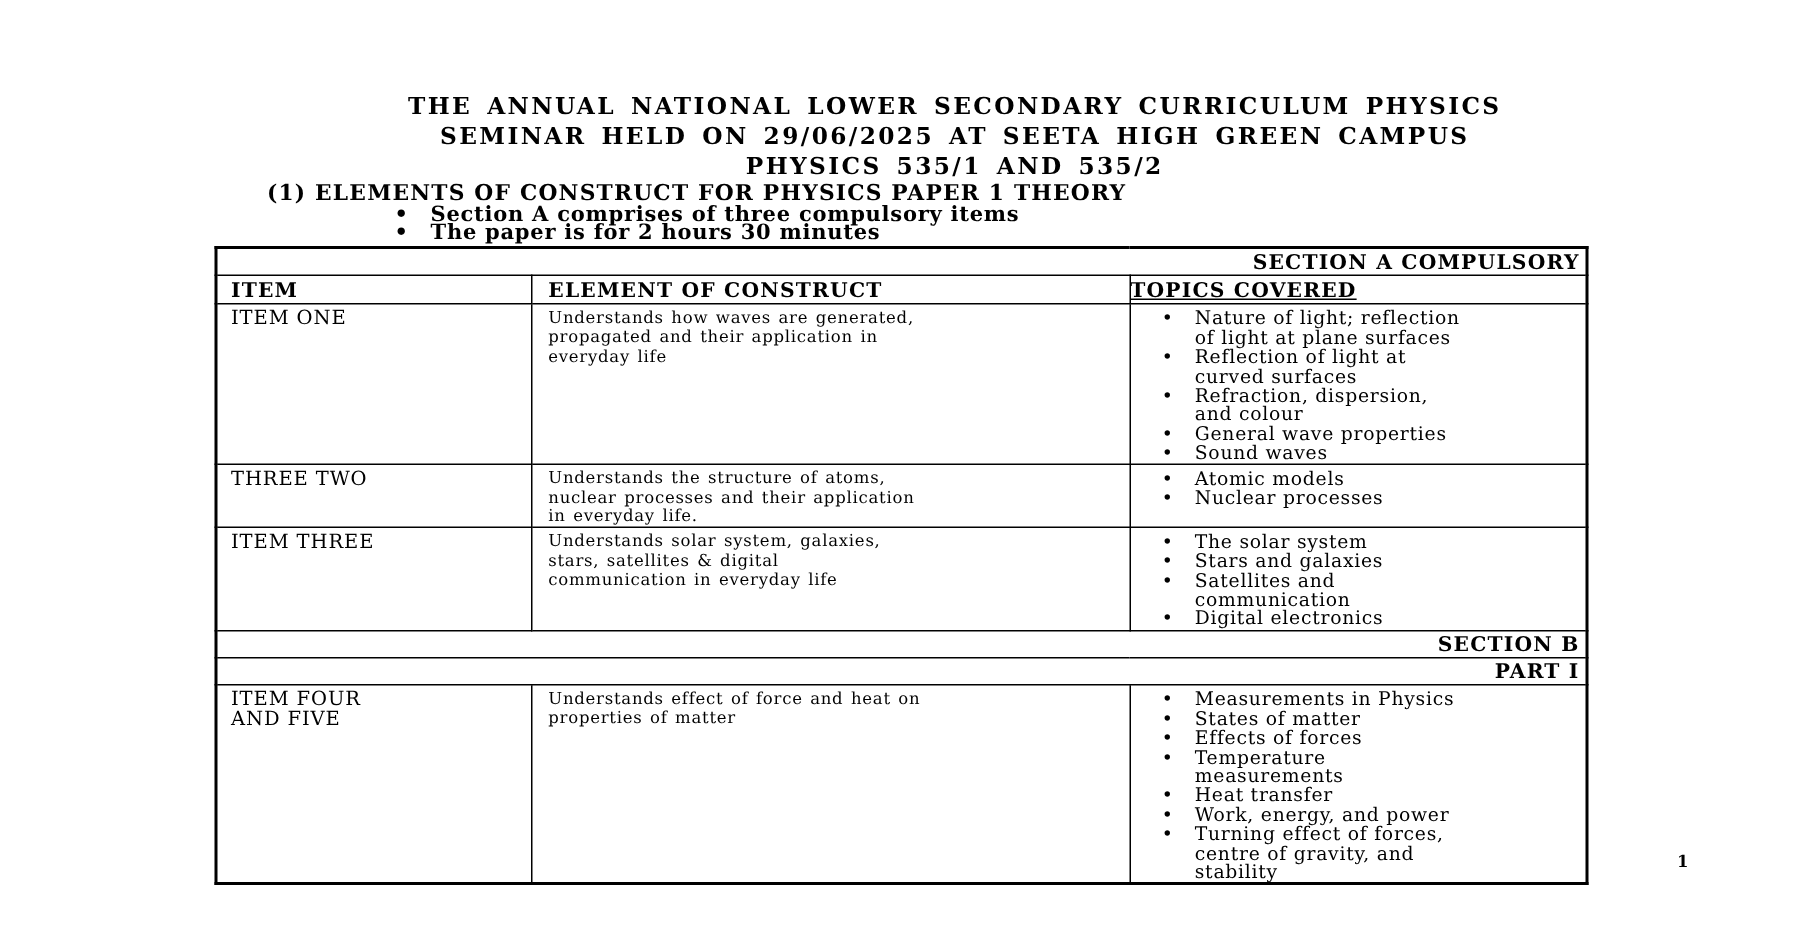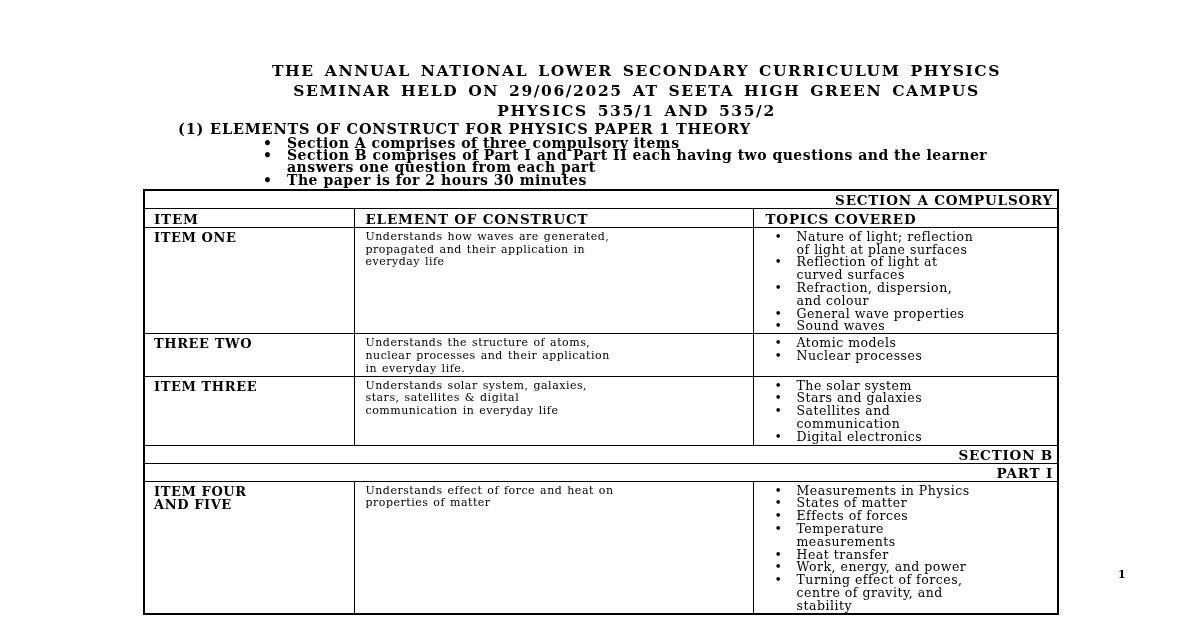--- a/index.html
+++ b/index.html
@@ -40,23 +40,23 @@
   th, td { border:1.5px solid #000; vertical-align:top; }
   tr.section-row th {
     text-align:right; font-size:13.5px; letter-spacing:0.8px;
     padding:1px 4px 0 16px; font-weight:bold; vertical-align:middle;
   }
   tr.colhead-row th {
     text-align:left; font-size:13.5px; letter-spacing:0.8px;
     padding:2px 6px 0 9px; font-weight:bold;
   }
   tr.colhead-row th.h2 { padding-left:11px; }
-  tr.colhead-row th.h3 { padding-left:12px; }
+  tr.colhead-row th.h3 { padding-left:0;text-decoration:underline; }
   td.item {
-    font-weight:bold; font-size:13px; line-height:13px; letter-spacing:0.6px;
+    font-weight:normal; font-size:13px; line-height:13px; letter-spacing:0.6px;
     padding:3px 6px 0 9px; white-space:pre-line;margin-top:23px;
   }
   td.element {
     font-size:11px; line-height:12.8px; letter-spacing:0.5px; word-spacing:1px;
     padding:3px 8px 0 11px; white-space:pre-line;
   }
   td.topics { padding:3px 4px 0 5px; }
   td.topics ul {
     margin:0; padding-left:38px; list-style:none;
     font-size:12.5px; line-height:12.8px; letter-spacing:0.5px;
@@ -85,22 +85,20 @@
     <div>THE ANNUAL NATIONAL LOWER SECONDARY CURRICULUM PHYSICS</div>
     <div>SEMINAR HELD ON 29/06/2025 AT SEETA HIGH GREEN CAMPUS</div>
     <div>PHYSICS 535/1 AND 535/2</div>
   </div>
 
   <div class="heading">(1) ELEMENTS OF CONSTRUCT FOR PHYSICS PAPER 1 THEORY</div>
 
 
   <ul class="note-list">
       <li>Section A comprises of three compulsory items</li>
-      <li>Section B comprises of Part I and Part II each having two questions and the learner
-answers one question from each part</li>
       <li>The paper is for 2 hours 30 minutes</li>
     </ul>
 
   <table class="construct">
     <colgroup>
         <col class="c1">
         <col class="c2">
         <col class="c3">
       </colgroup>
 

